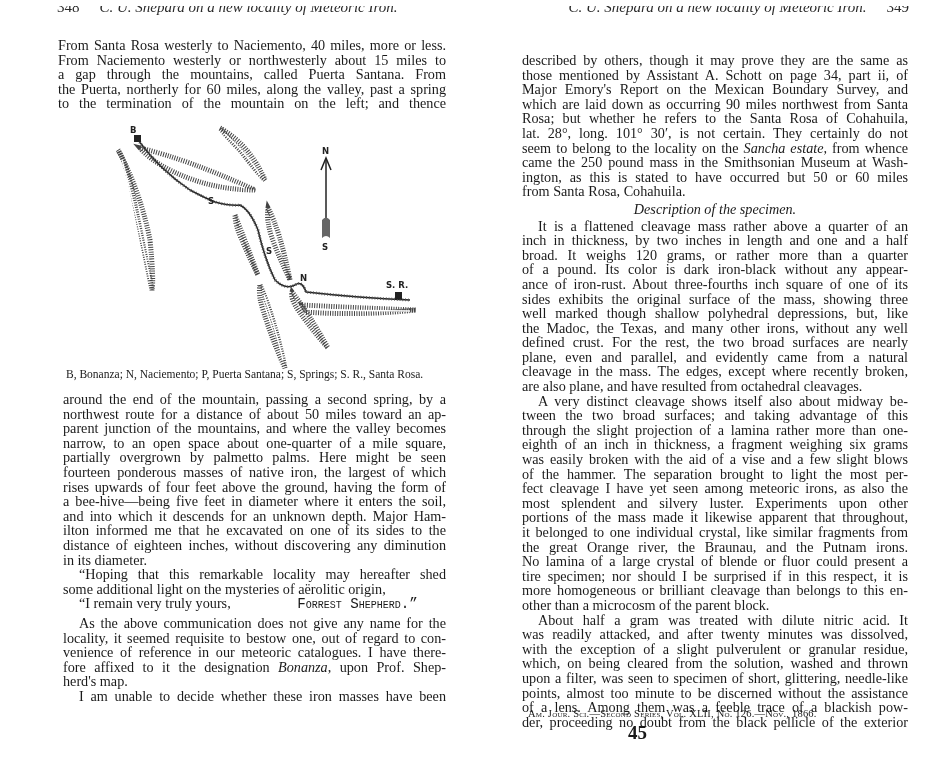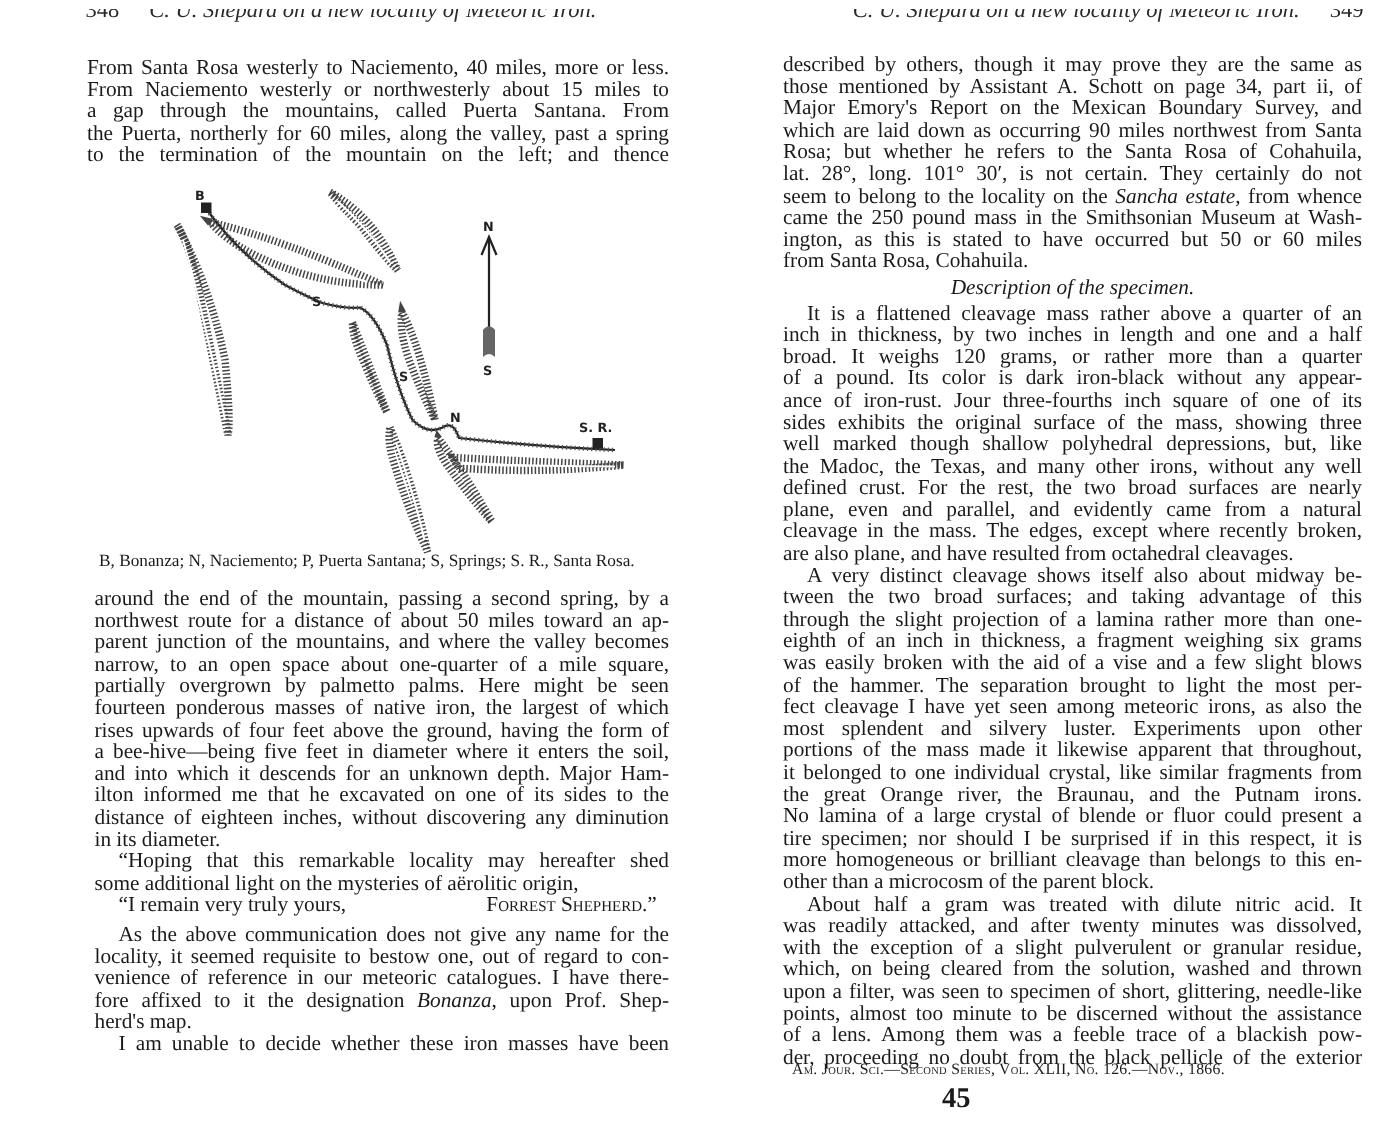--- a/index.html
+++ b/index.html
@@ -28,21 +28,21 @@
     text-align: justify; text-align-last: justify;
   }
   .text .ln { display: block; white-space: nowrap; text-align: justify; text-align-last: justify; height: 14.6px; }
   .text .ln.last { text-align-last: left; }
   .text .ln.indent { padding-left: 16px; }
   .text .ln.center { text-align: left; text-align-last: center; font-style: italic; margin: 3px 0 2px; }
   .gap { display: block; height: 5px; }
 
   .page.left .text.block1 { left: 58px; top: 38px; width: 388px; }
   .page.left .text.block2 { left: 63px; top: 392px; width: 383px; }
-  .page.right .text.block1 { left: 58px; top: 36px; width: 386px; }
+  .page.right .text.block1 { left: 58px; top: 53px; width: 386px; }
 
   .caption {
     position: absolute; left: 66px; top: 368px; width: 380px;
     font-size: 11.5px; line-height: 12px; white-space: nowrap;
   }
   .smallcaps { font-variant: small-caps; }
   .footer-line {
     position: absolute; left: 64px; top: 708px; font-size: 10.5px; white-space: nowrap;
     font-variant: small-caps; letter-spacing: 0.2px;
   }
@@ -131,21 +131,21 @@
     <span class="ln">rises upwards of four feet above the ground, having the form of</span>
     <span class="ln">a bee-hive—being five feet in diameter where it enters the soil,</span>
     <span class="ln">and into which it descends for an unknown depth.  Major Ham-</span>
     <span class="ln">ilton informed me that he excavated on one of its sides to the</span>
     <span class="ln">distance of eighteen inches, without discovering any diminution</span>
     <span class="ln last">in its diameter.</span>
     <span class="ln indent">“Hoping that this remarkable locality may hereafter shed</span>
     <span class="ln last">some additional light on the mysteries of aërolitic origin,</span>
     <span class="ln last indent" style="text-align-last:left;">
       <span>“I remain very truly yours,</span>
-      <span class="smallcaps" style="margin-left:90px;">Forrest Shepherd.”</span>
+      <span class="smallcaps" style="margin-left:63px;font-family:Liberation Mono, monospace;">Forrest Shepherd.”</span>
     </span>
     <span class="gap"></span>
     <span class="ln indent">As the above communication does not give any name for the</span>
     <span class="ln">locality, it seemed requisite to bestow one, out of regard to con-</span>
     <span class="ln">venience of reference in our meteoric catalogues.  I have there-</span>
     <span class="ln"><span>fore affixed to it the designation </span><em>Bonanza</em><span>, upon Prof. Shep-</span></span>
     <span class="ln last">herd's map.</span>
     <span class="ln indent">I am unable to decide whether these iron masses have been</span>
   </div>
 </div>
@@ -169,21 +169,21 @@
     <span class="ln">came the 250 pound mass in the Smithsonian Museum at Wash-</span>
     <span class="ln">ington, as this is stated to have occurred but 50 or 60 miles</span>
     <span class="ln last">from Santa Rosa, Cohahuila.</span>
 
     <span class="ln center">Description of the specimen.</span>
 
     <span class="ln indent">It is a flattened cleavage mass rather above a quarter of an</span>
     <span class="ln">inch in thickness, by two inches in length and one and a half</span>
     <span class="ln">broad.  It weighs 120 grams, or rather more than a quarter</span>
     <span class="ln">of a pound.  Its color is dark iron-black without any appear-</span>
-    <span class="ln">ance of iron-rust.  Jour three-fourths inch square of one of its</span>
+    <span class="ln">ance of iron-rust.  About three-fourths inch square of one of its</span>
     <span class="ln">sides exhibits the original surface of the mass, showing three</span>
     <span class="ln">well marked though shallow polyhedral depressions, but, like</span>
     <span class="ln">the Madoc, the Texas, and many other irons, without any well</span>
     <span class="ln">defined crust.  For the rest, the two broad surfaces are nearly</span>
     <span class="ln">plane, even and parallel, and evidently came from a natural</span>
     <span class="ln">cleavage in the mass.  The edges, except where recently broken,</span>
     <span class="ln last">are also plane, and have resulted from octahedral cleavages.</span>
 
     <span class="ln indent">A very distinct cleavage shows itself also about midway be-</span>
     <span class="ln">tween the two broad surfaces; and taking advantage of this</span>

